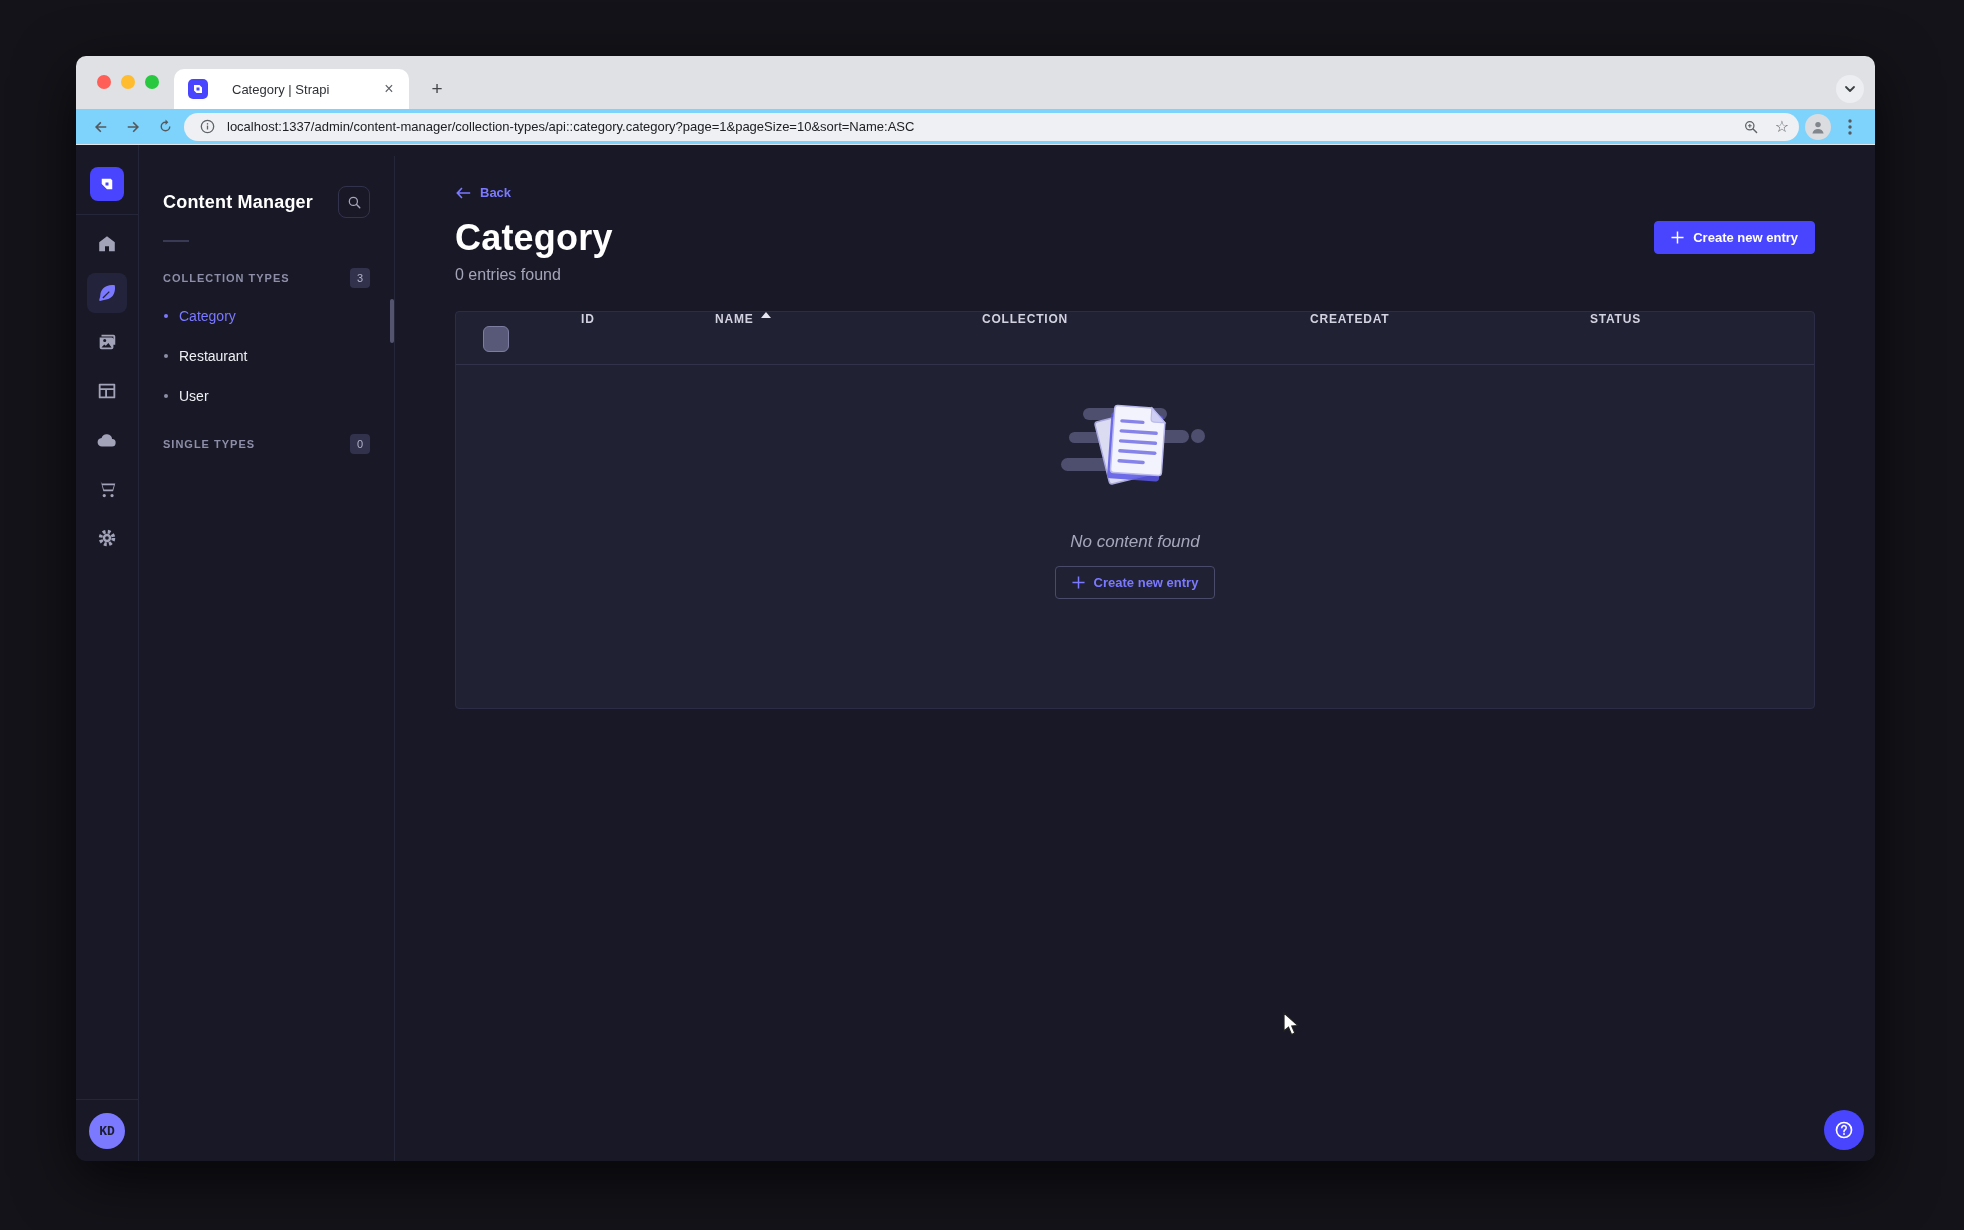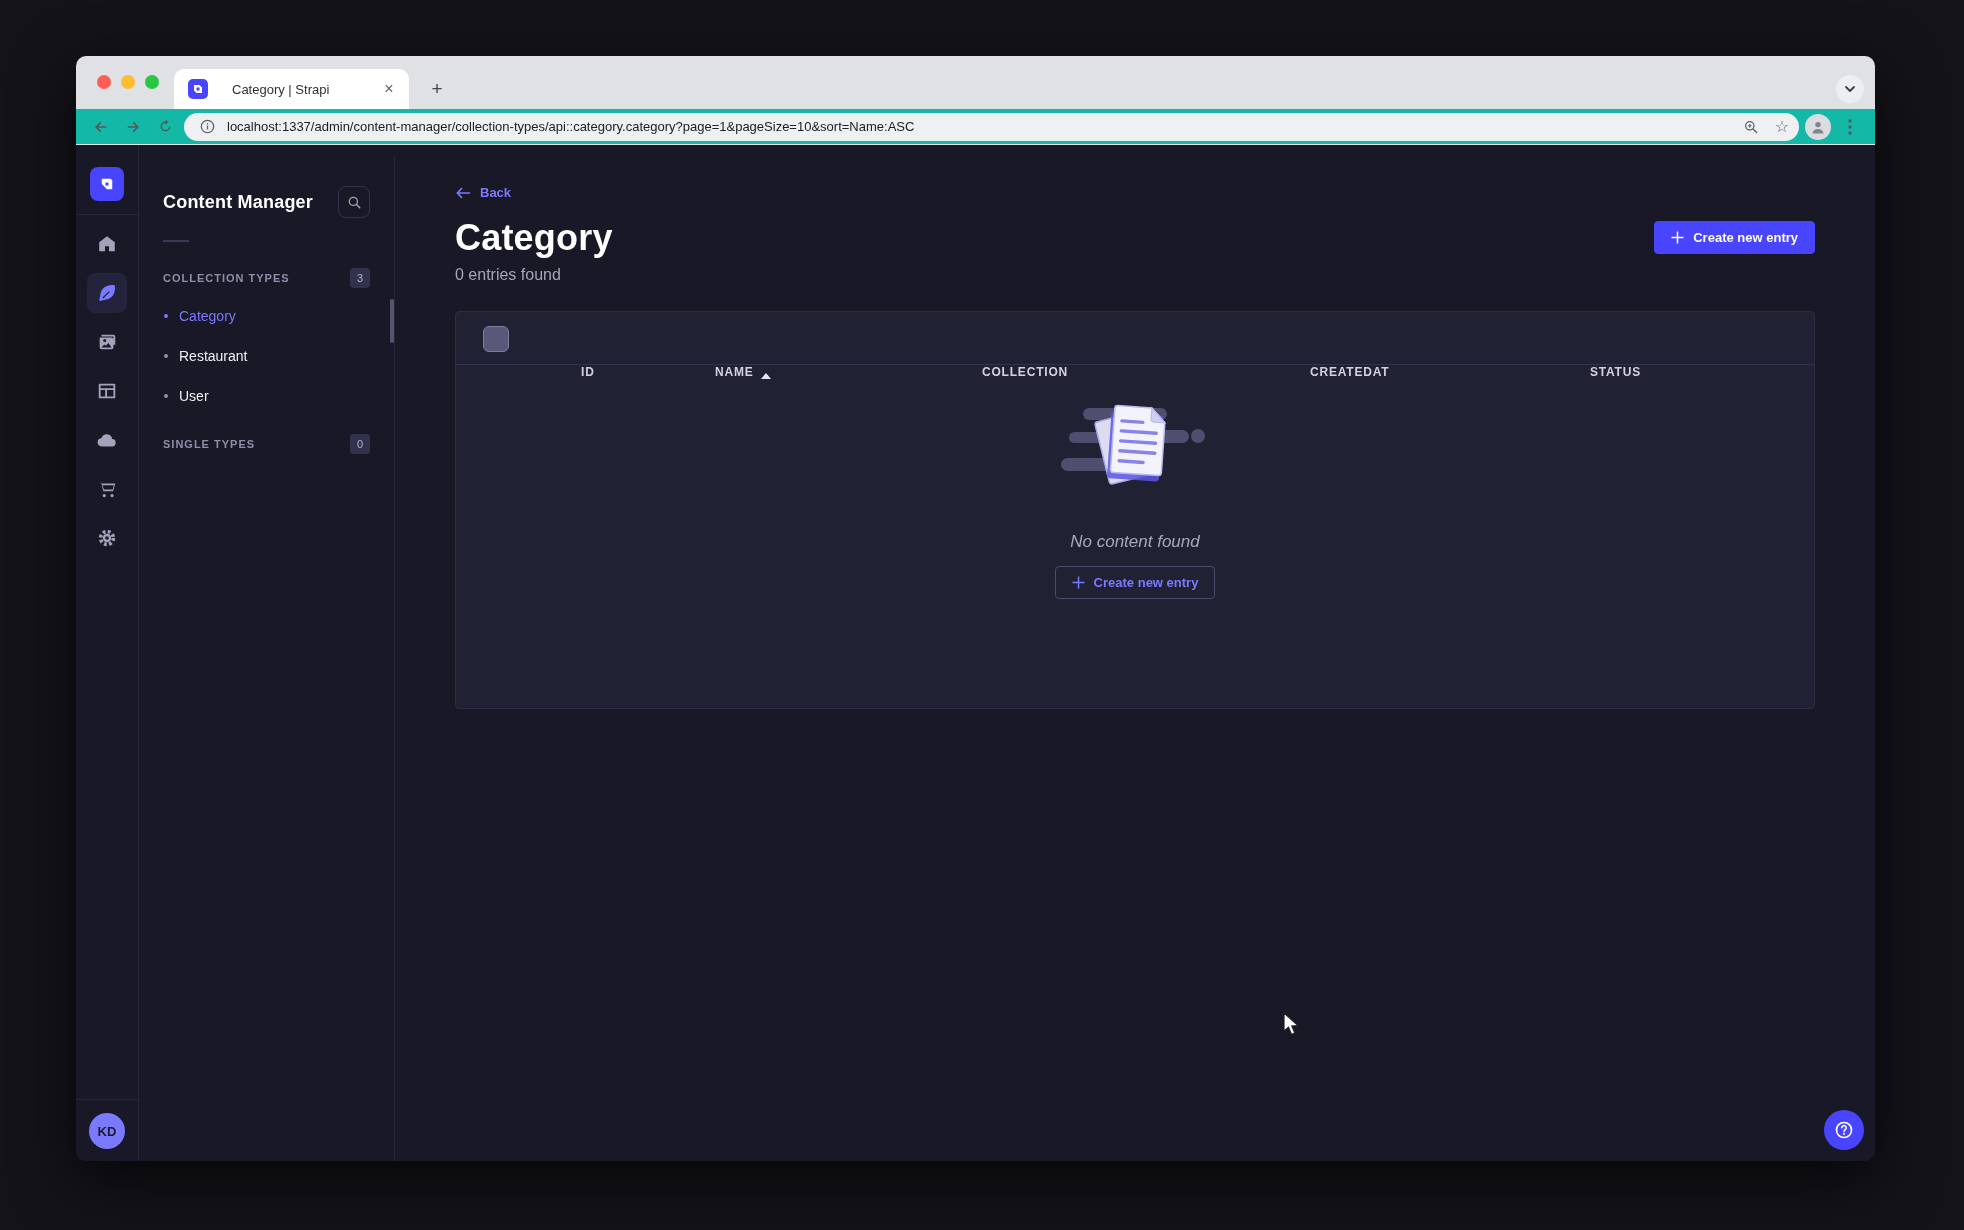--- a/index.html
+++ b/index.html
@@ -34,21 +34,21 @@
     display:flex; align-items:center; justify-content:center; }
   .tab-title { font-size:13px; color:#2f3136; flex:1; white-space:nowrap; overflow:hidden; }
   .tab-close { font-size:16px; color:#5f6368; width:20px; height:20px; line-height:20px;
     text-align:center; border-radius:50%; cursor:default; }
   .newtab-btn { position:absolute; left:347px; top:20px; width:28px; height:28px;
     font-size:19px; color:#45474a; text-align:center; line-height:26px; border-radius:50%; }
   .tabsearch-btn { position:absolute; right:11px; top:19px; width:28px; height:28px;
     border-radius:50%; background:#eceef1; display:flex; align-items:center; justify-content:center; }
 
   
-  .toolbar { height:36px; background:#14b8a6; display:flex; align-items:center;
+  .toolbar { height:36px; background:#7dd3fc; display:flex; align-items:center;
     padding:0 12px; gap:6px; border-bottom:1px solid #e6e6e8; flex:none; }
   .nav-ic { width:26px; height:26px; display:flex; align-items:center; justify-content:center;
     color:#55585c; font-size:17px; border-radius:50%; flex:none; }
   .urlbar {
     flex:1; height:28px; background:#eef0f3; border-radius:14px;
     display:flex; align-items:center; padding:0 6px 0 12px; gap:9px; min-width:0;
   }
   .url-text { font-size:13px; color:#202124; white-space:nowrap; overflow:hidden; flex:1; }
   .pill-ic { width:22px; height:22px; display:flex; align-items:center; justify-content:center; flex:none; }
   .star { font-size:16px; color:#5f6368; }
@@ -63,21 +63,21 @@
     display:flex; flex-direction:column; align-items:center; }
   .logo { width:34px; height:34px; border-radius:8px; background:#4945ff;
     margin-top:22px; display:flex; align-items:center; justify-content:center; }
   .rail-div { width:63px; height:1px; background:#262639; margin-top:13px; }
   .rail-btn { width:40px; height:40px; border-radius:8px; display:flex; align-items:center;
     justify-content:center; margin-top:9px; color:#a2a2b8; }
   .rail-btn.active { background:#23233c; color:#7b79ff; }
   .rail-spacer { flex:1; }
   .avatar { width:36px; height:36px; border-radius:50%; background:#7b79ff;
     color:#1c1c30; font-size:13px; font-weight:bold; display:flex; align-items:center;
-    justify-content:center; margin:13px 0 12px 0; }
+    justify-content:center; margin:13px 0 12px 0;font-family:Liberation Mono, monospace; }
 
   
   .subnav { width:256px; flex:none; border-right:1px solid #262639; position:relative;
     padding-top:30px;margin-top:11px; }
   .subnav-head { display:flex; align-items:center; justify-content:space-between; padding:0 24px; }
   .subnav-title { font-size:18px; font-weight:bold; color:#ffffff; letter-spacing:.2px; }
   .subnav-search { width:32px; height:32px; border-radius:8px; border:1px solid #32324d;
     background:transparent; display:flex; align-items:center; justify-content:center; color:#a5a5ba; }
   .subnav-divider { width:26px; height:2px; background:#3a3a55; margin:22px 0 0 24px; }
   .section-head { display:flex; align-items:center; justify-content:space-between;
@@ -109,21 +109,21 @@
     background:#222238; display:flex; align-items:center; justify-content:center; color:#c7c7da; }
   .btn-filters { display:inline-flex; align-items:center; gap:9px; height:34px; padding:0 15px;
     margin-left:9px; border:1px solid #42425f; border-radius:4px; background:#262640;
     color:#d3d3e2; font-size:13px; }
   .gear-btn { margin-left:auto; border-color:#32324d; background:#1d1d30; }
 
   
   .table-card { margin-top:27px; height:398px; background:#212134; border:1px solid #2c2c46;
     border-radius:4px; position:relative; }
   .thead { position:relative; height:53px; border-bottom:1px solid #32324d; }
-  .th { position:absolute; top:0; height:67px; display:flex; align-items:flex-end; gap:7px;
+  .th { position:absolute; top:0; height:67px; display:flex; align-items:flex-start; gap:7px;
     font-size:12px; font-weight:bold; letter-spacing:.8px; color:#d2d2e0; }
   .checkbox { position:absolute; left:27px; top:14px; width:26px; height:26px; border-radius:6px;
     background:#585878; border:1px solid #7d7da2; }
   .sort-asc { width:0; height:0; border-left:5px solid transparent; border-right:5px solid transparent;
     border-bottom:6px solid #e6e6f0; display:inline-block; }
   .empty { position:absolute; left:0; right:0; top:82px; display:flex; flex-direction:column;
     align-items:center; }
   .empty-msg { margin-top:28px; font-size:17px; color:#a7a7bc;font-style:italic; }
   .btn-secondary { display:inline-flex; align-items:center; gap:9px; height:33px; padding:0 16px;
     margin-top:14px; background:transparent; border:1px solid #4a4a6a; border-radius:4px;

